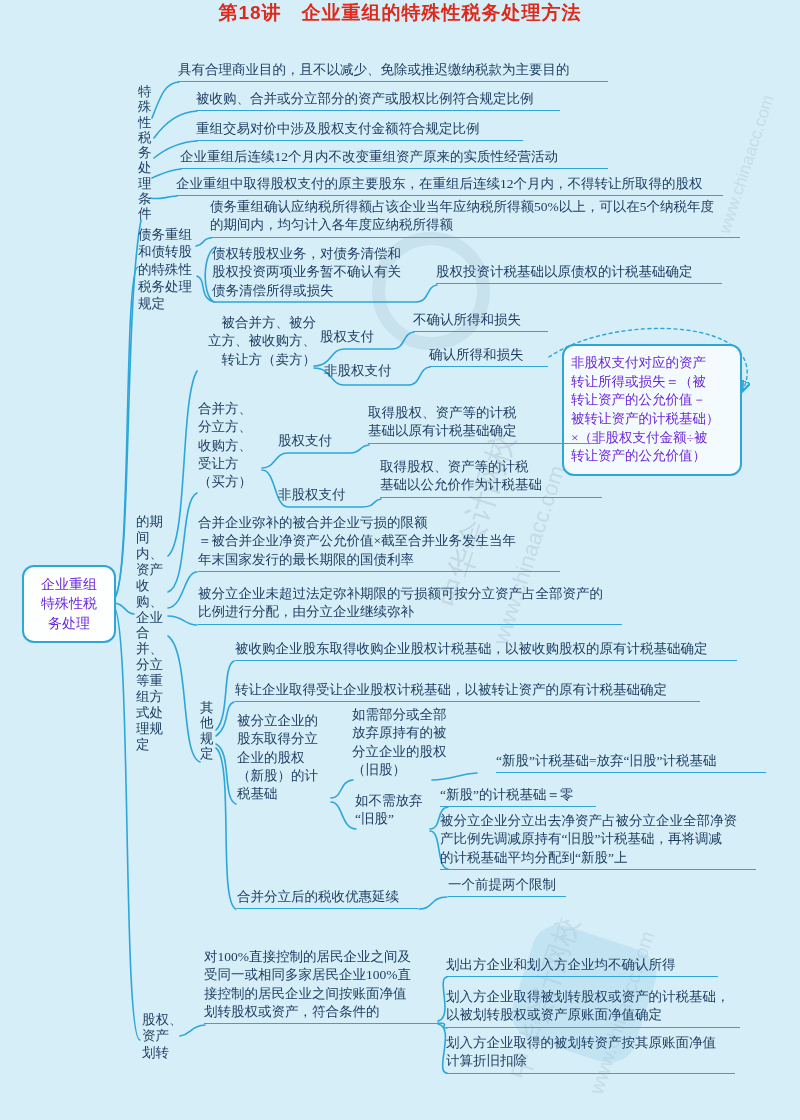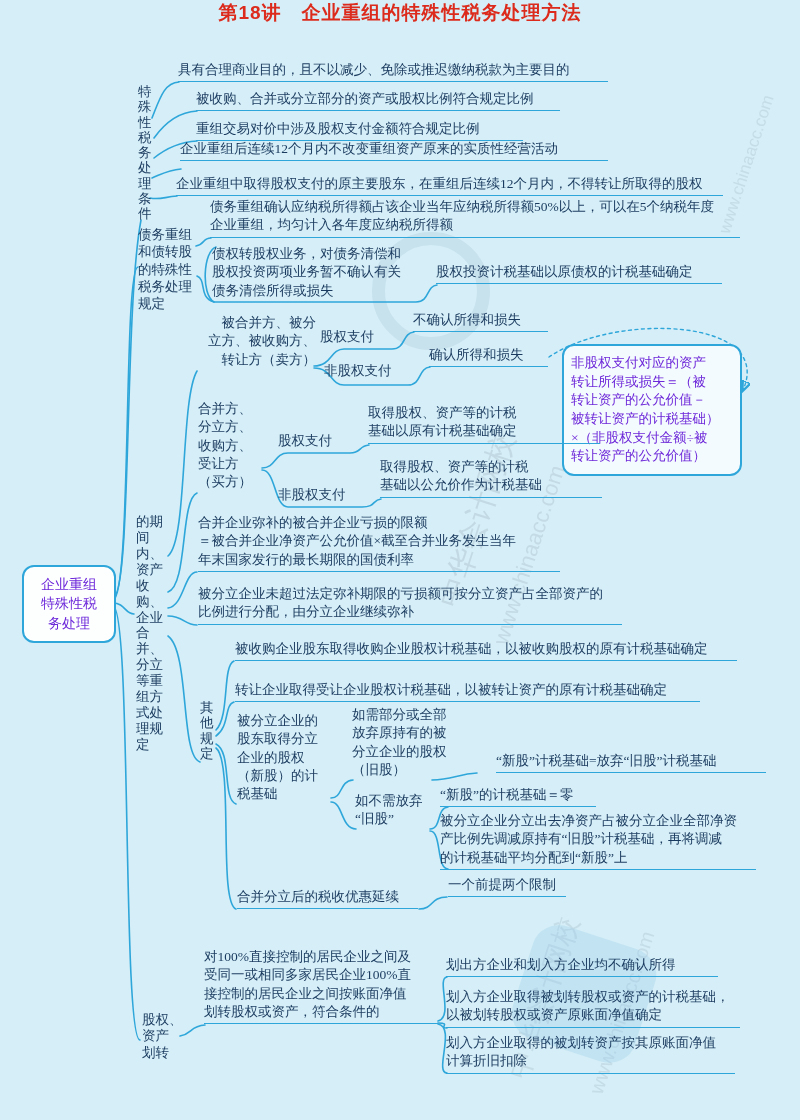--- a/index.html
+++ b/index.html
@@ -108,26 +108,26 @@
   <div id="title">第18讲　企业重组的特殊性税务处理方法</div>
 
   <div id="root-node" class="box">企业重组
 特殊性税
 务处理</div>
 
   <div class="t vert" style="left:138px;top:84px;width:16px;">特殊性税务处理条件</div>
   <div class="t u" style="left:178px;top:61px;width:430px;">具有合理商业目的，且不以减少、免除或推迟缴纳税款为主要目的</div>
   <div class="t u" style="left:196px;top:90px;width:364px;">被收购、合并或分立部分的资产或股权比例符合规定比例</div>
   <div class="t u" style="left:196px;top:120px;width:327px;">重组交易对价中涉及股权支付金额符合规定比例</div>
-  <div class="t u" style="left:180px;top:140px;width:428px;">企业重组后连续12个月内不改变重组资产原来的实质性经营活动</div>
+  <div class="t u" style="left:180px;top:148px;width:428px;">企业重组后连续12个月内不改变重组资产原来的实质性经营活动</div>
   <div class="t u" style="left:176px;top:175px;width:547px;">企业重组中取得股权支付的原主要股东，在重组后连续12个月内，不得转让所取得的股权</div>
 
   <div class="t" style="left:138px;top:226px;width:58px;line-height:1.28;">债务重组和债转股的特殊性税务处理规定</div>
   <div class="t u" style="left:210px;top:198px;width:530px;">债务重组确认应纳税所得额占该企业当年应纳税所得额50%以上，可以在5个纳税年度
-企业重组，均匀计入各年度应纳税所得额</div>
+的期间内，均匀计入各年度应纳税所得额</div>
   <div class="t" style="left:212px;top:245px;width:205px;">债权转股权业务，对债务清偿和
 股权投资两项业务暂不确认有关
 债务清偿所得或损失</div>
   <div class="t u" style="left:436px;top:263px;width:286px;">股权投资计税基础以原债权的计税基础确定</div>
 
   <div class="t v2" style="left:136px;top:514px;width:30px;">的期间内、资产收购、企业合并、分立等重组方式处理规定</div>
 
   <div class="t" style="left:198px;top:314px;width:118px;text-align:right;">被合并方、被分
 立方、被收购方、
 转让方（卖方）</div>

